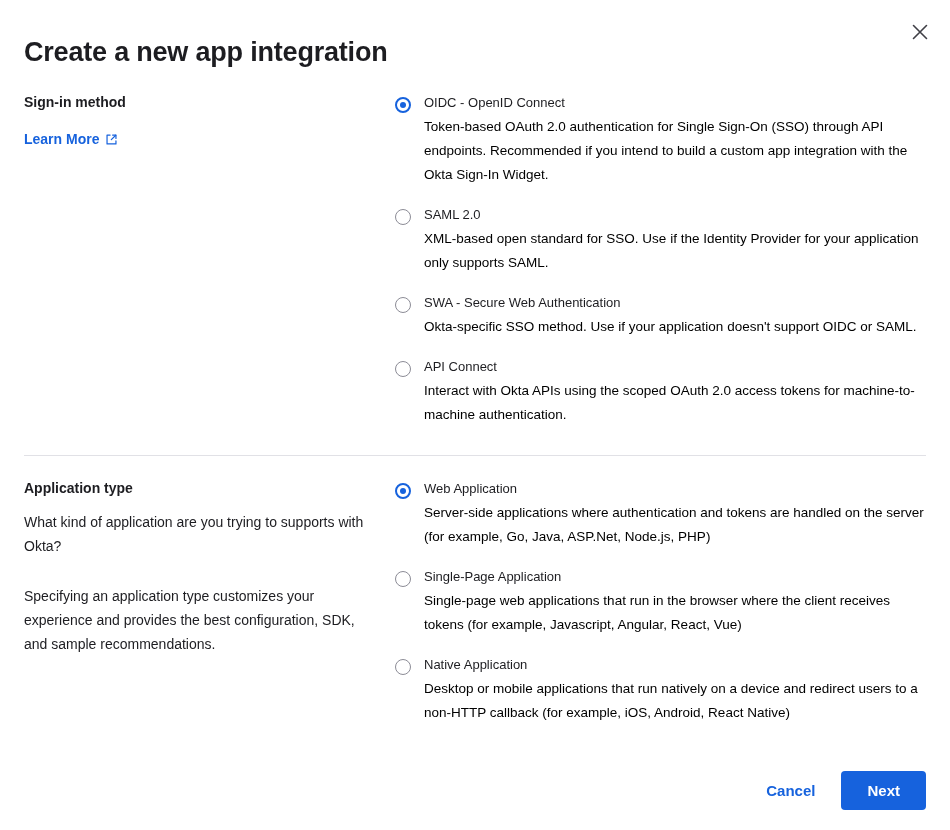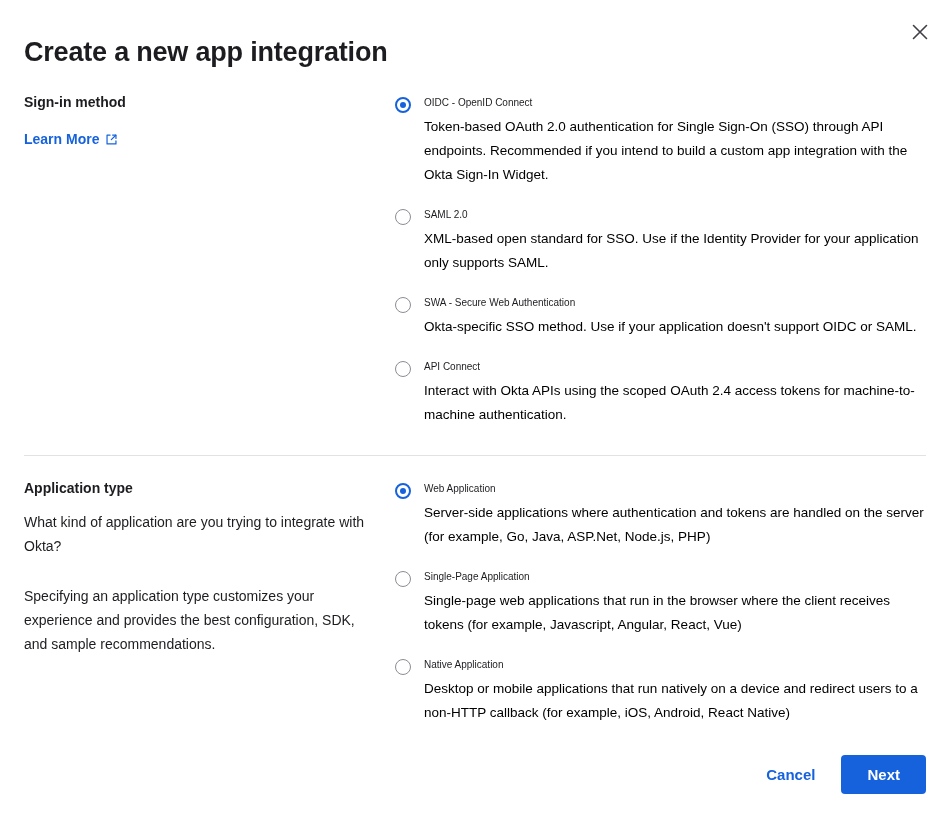--- a/index.html
+++ b/index.html
@@ -118,41 +118,41 @@
     left: 50%;
     top: 50%;
     width: 6px;
     height: 6px;
     border-radius: 50%;
     background: #1662dd;
     transform: translate(-50%, -50%);
   }
   .radio-body { flex: 1 1 auto; }
   .radio-label {
-    font-size: 10px;
+    font-size: 13px;
     line-height: 20px;
     color: #1d1d21;
     cursor: pointer;
   }
   .radio-desc {
     font-size: 13.5px;
     line-height: 24px;
     color: #000000;
     margin-top: 2px;
     max-width: 510px;
   }
   .divider {
     height: 1px;
     background: #e1e1e6;
     margin: 28px 0 0 0;
   }
   .footer {
     position: absolute;
     right: 24px;
-    bottom: 36px;
+    bottom: 20px;
     display: flex;
     align-items: center;
     gap: 22px;
   }
   .btn-cancel {
     border: none;
     background: transparent;
     color: #1662dd;
     font-size: 15px;
     font-weight: 700;
@@ -222,33 +222,33 @@
         <div class="radio-body">
           <div class="radio-label">SWA - Secure Web Authentication</div>
           <div class="radio-desc">Okta-specific SSO method. Use if your application doesn't support OIDC or SAML.</div>
         </div>
       </div>
 
       <div class="radio-row">
         <span class="radio"></span>
         <div class="radio-body">
           <div class="radio-label">API Connect</div>
-          <div class="radio-desc">Interact with Okta APIs using the scoped OAuth 2.4 access tokens for machine-to-machine authentication.</div>
+          <div class="radio-desc">Interact with Okta APIs using the scoped OAuth 2.0 access tokens for machine-to-machine authentication.</div>
         </div>
       </div>
 
     </div>
   </div>
 
   <div class="divider"></div>
 
   <div class="section">
     <div class="section-left">
       <div class="section-label">Application type</div>
-      <div class="helper-text">What kind of application are you trying to integrate with Okta?</div>
+      <div class="helper-text">What kind of application are you trying to supports with Okta?</div>
       <div class="helper-text second">Specifying an application type customizes your experience and provides the best configuration, SDK, and sample recommendations.</div>
     </div>
     <div class="section-right">
 
       <div class="radio-row">
         <span class="radio checked"></span>
         <div class="radio-body">
           <div class="radio-label">Web Application</div>
           <div class="radio-desc">Server-side applications where authentication and tokens are handled on the server (for example, Go, Java, ASP.Net, Node.js, PHP)</div>
         </div>

